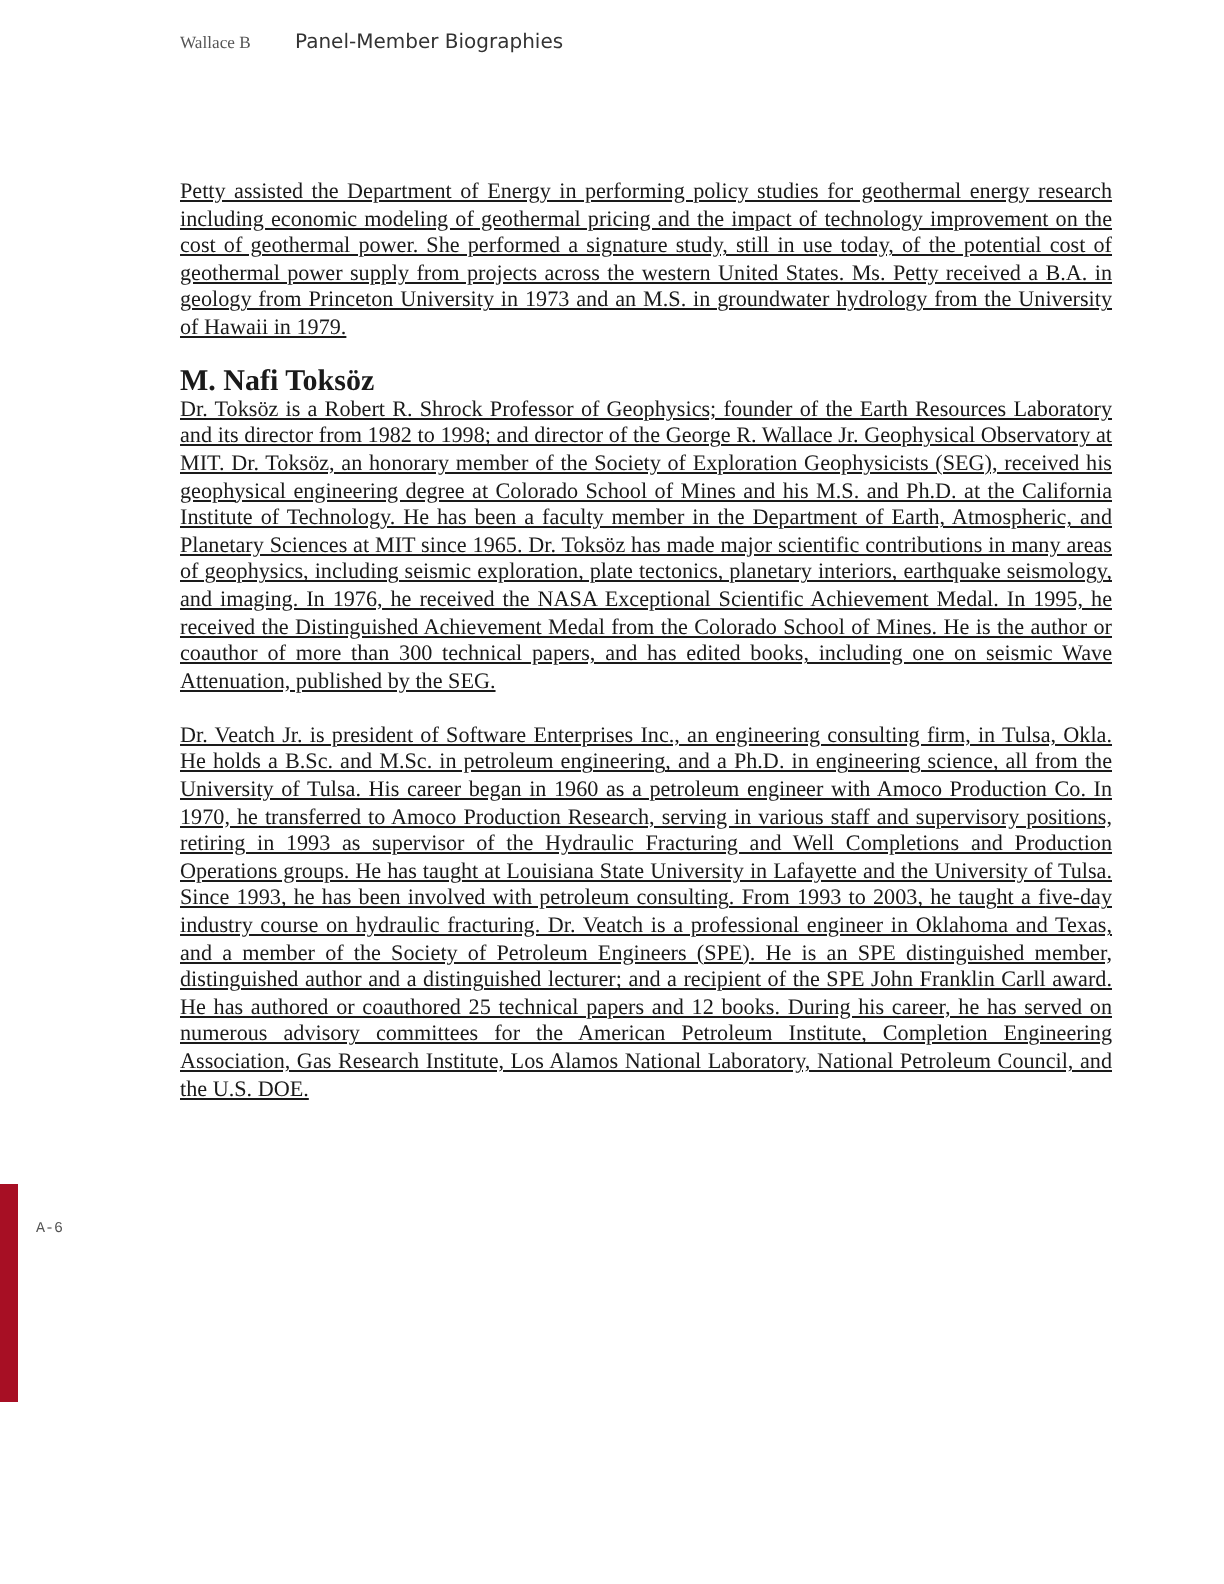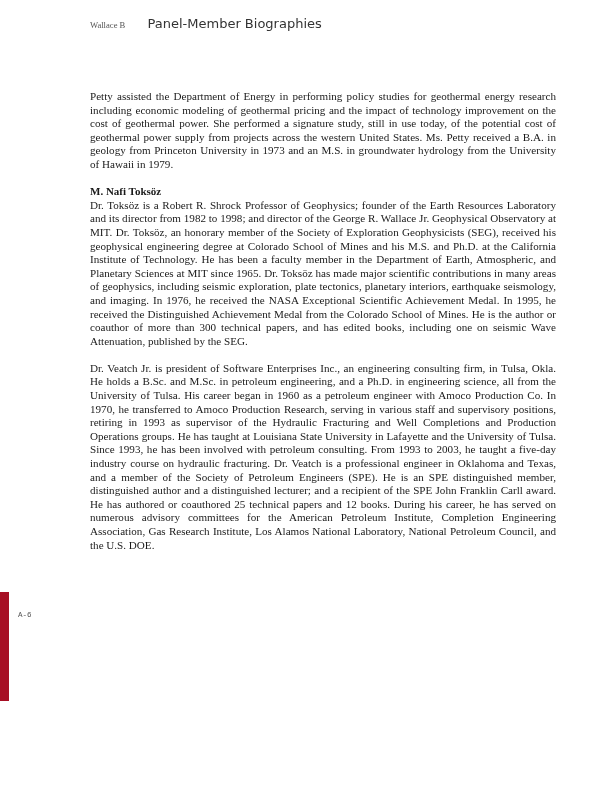--- a/index.html
+++ b/index.html
@@ -1,24 +1,24 @@
 <!DOCTYPE html>
 <html><head>
 <meta charset="utf-8">
 <style>
   html, body { margin:0; padding:0; background:#ffffff; }
   body { width:612px; height:792px; position:relative; overflow:hidden; }
   .header { position:absolute; left:90px; top:16px; font-size:8.6px; color:#444; white-space:nowrap; }
   .header .appx { font-family:"Liberation Serif", serif; color:#555; }
-  .header .sect { font-family:"DejaVu Sans", sans-serif; font-size:13px; color:#333; margin-left:4px;padding-left:16px; }
+  .header .sect { font-family:"DejaVu Sans", sans-serif; font-size:10px; color:#333; margin-left:4px;padding-left:16px; }
   .body { position:absolute; left:90px; top:90px; width:466px;
           font-family:"Liberation Serif", serif; font-size:11.1px; line-height:13.6px; color:#1a1a1a; }
-  .body p { margin:0; text-align:justify; }
+  .body p { margin:0; text-align:justify;text-decoration:underline; }
   .body .gap { height:13.6px; }
-  .body h3 { margin:0; font-size:11px; line-height:13.6px; font-weight:bold; }
+  .body h3 { margin:0; font-size:15px; line-height:13.6px; font-weight:bold; }
   .redbar { position:absolute; left:0; top:592px; width:9px; height:109px; background:#a70f24; }
   .pagenum { position:absolute; left:18px; top:611px; font-family:Liberation Mono, monospace; font-size:7.5px; color:#555; }
 </style>
 </head>
 <body>
 
 <div class="header">
   <span class="appx">Wallace B</span>
   <span class="sect">Panel-Member Biographies</span>
 </div>

